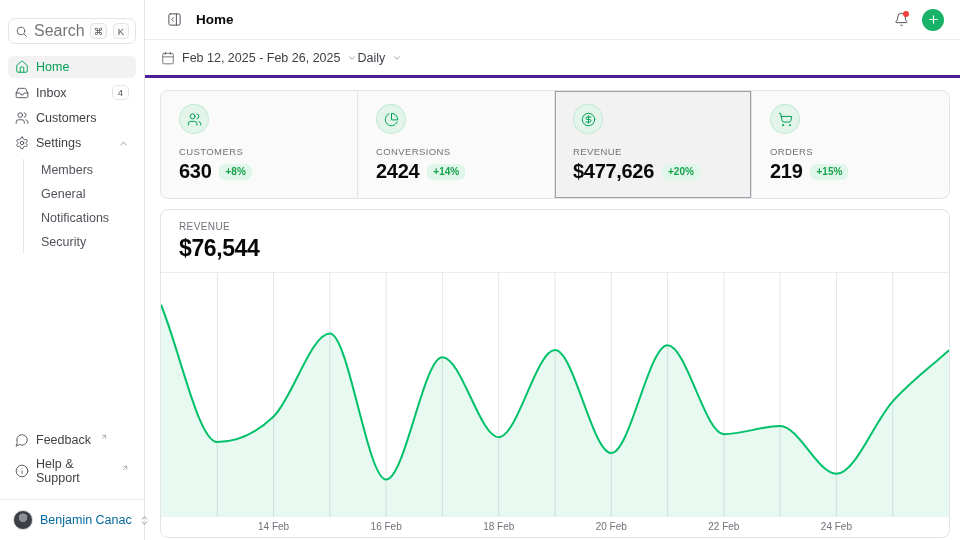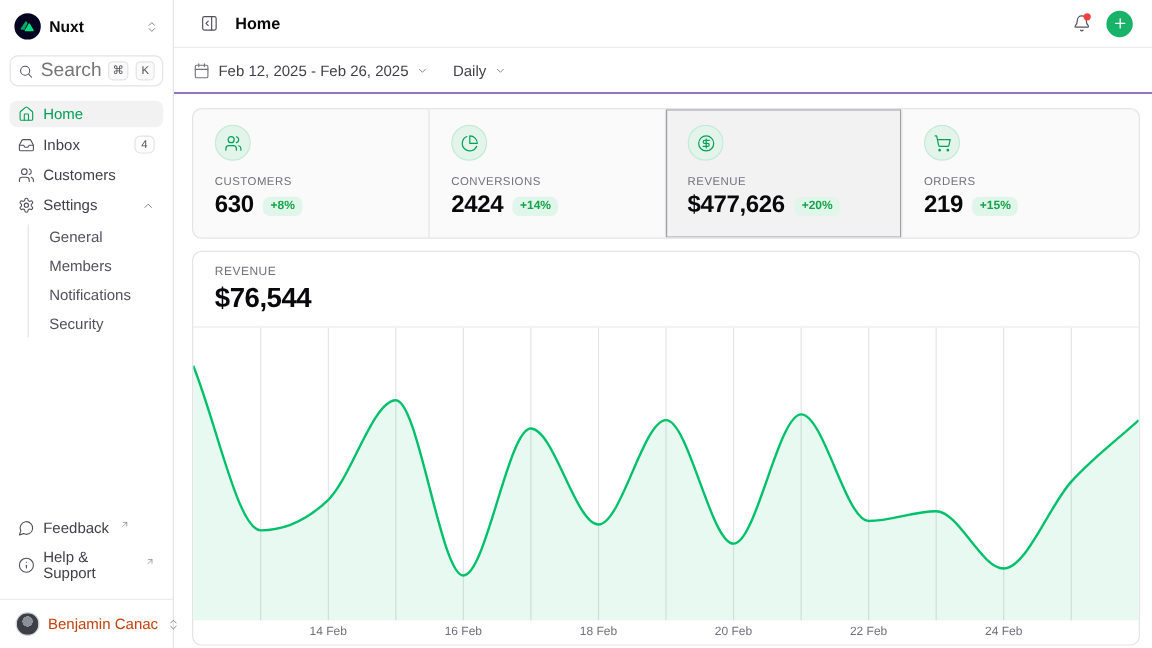--- a/index.html
+++ b/index.html
@@ -31,35 +31,35 @@
     font-size:9.5px; color:#52525b; padding:1px 5px; }
   .sub-nav { margin:2px 0 2px 15px; border-left:1px solid #e4e4e7; padding-left:11px;
     display:flex; flex-direction:column; gap:2px; }
   .sub-item { font-size:12.5px; color:#52525b; padding:4px 6px; border-radius:6px; cursor:pointer; }
   .side-footer { margin-top:auto; display:flex; flex-direction:column; gap:2px; }
   .ext { color:#71717a; display:flex; margin-left:2px; margin-top:-6px; }
   .side-divider { border-top:1px solid #ececee; margin:8px -8px 0; }
   .user-row { display:flex; align-items:center; gap:7px; padding:8px 5px 2px; cursor:pointer; }
   .avatar { width:20px; height:20px; border-radius:50%; flex-shrink:0;
     background:radial-gradient(circle at 50% 38%, #8a8f98 0 30%, #3c3f46 31% 100%); border:1px solid #d4d4d8; }
-  .user-name { font-size:12.5px; font-weight:500; color:#c2410c; white-space:nowrap; }
+  .user-name { font-size:12.5px; font-weight:500; color:#0369a1; white-space:nowrap; }
 
   
   .main { flex:1; display:flex; flex-direction:column; min-width:0; }
   .topbar { height:40px; border-bottom:1px solid #ececee; display:flex; align-items:center;
     justify-content:space-between; padding:0 16px; flex-shrink:0; }
   .topbar-left { display:flex; align-items:center; gap:9px; }
   .page-title { font-size:13.5px; font-weight:700; }
   .icon-btn { display:flex; align-items:center; justify-content:center; width:26px; height:26px;
     border-radius:6px; color:#52525b; cursor:pointer; background:transparent; border:none; position:relative; }
   .dot { position:absolute; top:4px; right:5px; width:6px; height:6px; border-radius:50%; background:#f43f3f; }
   .plus-btn { width:22px; height:22px; border-radius:50%; background:#19b269; border:none; color:#fff;
     display:flex; align-items:center; justify-content:center; cursor:pointer; margin-left:4px; }
-  .toolbar { height:38px; border-bottom:1px solid #4c1d95; display:flex; align-items:center;
-    gap:20px; padding:0 16px; flex-shrink:0; }
+  .toolbar { height:38px; border-bottom:3px solid #4c1d95; display:flex; align-items:center;
+    padding:0 16px; flex-shrink:0; }
   .tool-btn { display:flex; align-items:center; gap:7px; font-size:12.5px; font-weight:500;
     color:#3f3f46; background:none; border:none; cursor:pointer; font-family:"Liberation Sans",sans-serif; }
   .tool-btn .chev { color:#71717a; display:flex; }
 
   .content { padding:12px 10px 0 15px; flex:1; min-height:0; }
 
   
   .stats { display:grid; grid-template-columns:1fr 1fr 1fr 1fr; border:1px solid #e4e4e7;
     border-radius:8px; background:#fafafa; overflow:hidden; }
   .stat { padding:13px 18px 15px; border-right:1px solid #e4e4e7; cursor:pointer; }
@@ -86,35 +86,20 @@
 
   svg.li { fill:none; stroke:currentColor; stroke-width:1.6; stroke-linecap:round; stroke-linejoin:round; }
 </style>
 </head>
 <body>
 
 <div class="app">
 
   <aside class="sidebar">
 
-    <div class="ws-row">
-      <span class="ws-logo">
-        <svg width="14" height="14" viewBox="0 0 24 24">
-            <path fill="#00dc82" d="M13.2 8.4c.5-.9 1.9-.9 2.4 0l5 8.7c.5.9-.2 2-1.2 2H9.4c-1 0-1.7-1.1-1.2-2l5-8.7z"></path>
-            <path fill="#00dc82" d="M8.6 5.4c.4-.8 1.6-.8 2 0l1.5 2.6-3.8 6.6c-.4.7-.3 1.5.1 2.1H3.5c-1 0-1.6-1.1-1.1-1.9l6.2-9.4z" opacity=".75"></path>
-          </svg>
-      </span>
-      <span class="ws-name">Nuxt</span>
-      <span class="updown">
-        <svg class="li" width="11" height="11" viewBox="0 0 24 24">
-            <path d="m7 9 5-5 5 5"></path>
-            <path d="m7 15 5 5 5-5"></path>
-          </svg>
-      </span>
-    </div>
 
     <div class="search">
       <span style="display:flex;color:#52525b">
         <svg class="li" width="13" height="13" viewBox="0 0 24 24">
             <circle cx="11" cy="11" r="7"></circle>
             <path d="m21 21-4.3-4.3"></path>
           </svg>
       </span>
       <input class="ph" placeholder="Search..." style="">
       <span class="kbd">⌘</span>
@@ -160,22 +145,22 @@
             </svg>
         </span>
         <span>Settings</span>
         <span class="updown">
           <svg class="li" width="11" height="11" viewBox="0 0 24 24">
               <path d="m6 15 6-6 6 6"></path>
             </svg>
         </span>
       </div>
       <div class="sub-nav">
+        <div class="sub-item">Members</div>
         <div class="sub-item">General</div>
-        <div class="sub-item">Members</div>
         <div class="sub-item">Notifications</div>
         <div class="sub-item">Security</div>
       </div>
     </nav>
 
     <div class="side-footer">
       <div class="nav-item">
         <span class="ic">
           <svg class="li" width="14" height="14" viewBox="0 0 24 24">
               <path d="M7.9 20A9 9 0 1 0 4 16.1L2 22z"></path>

